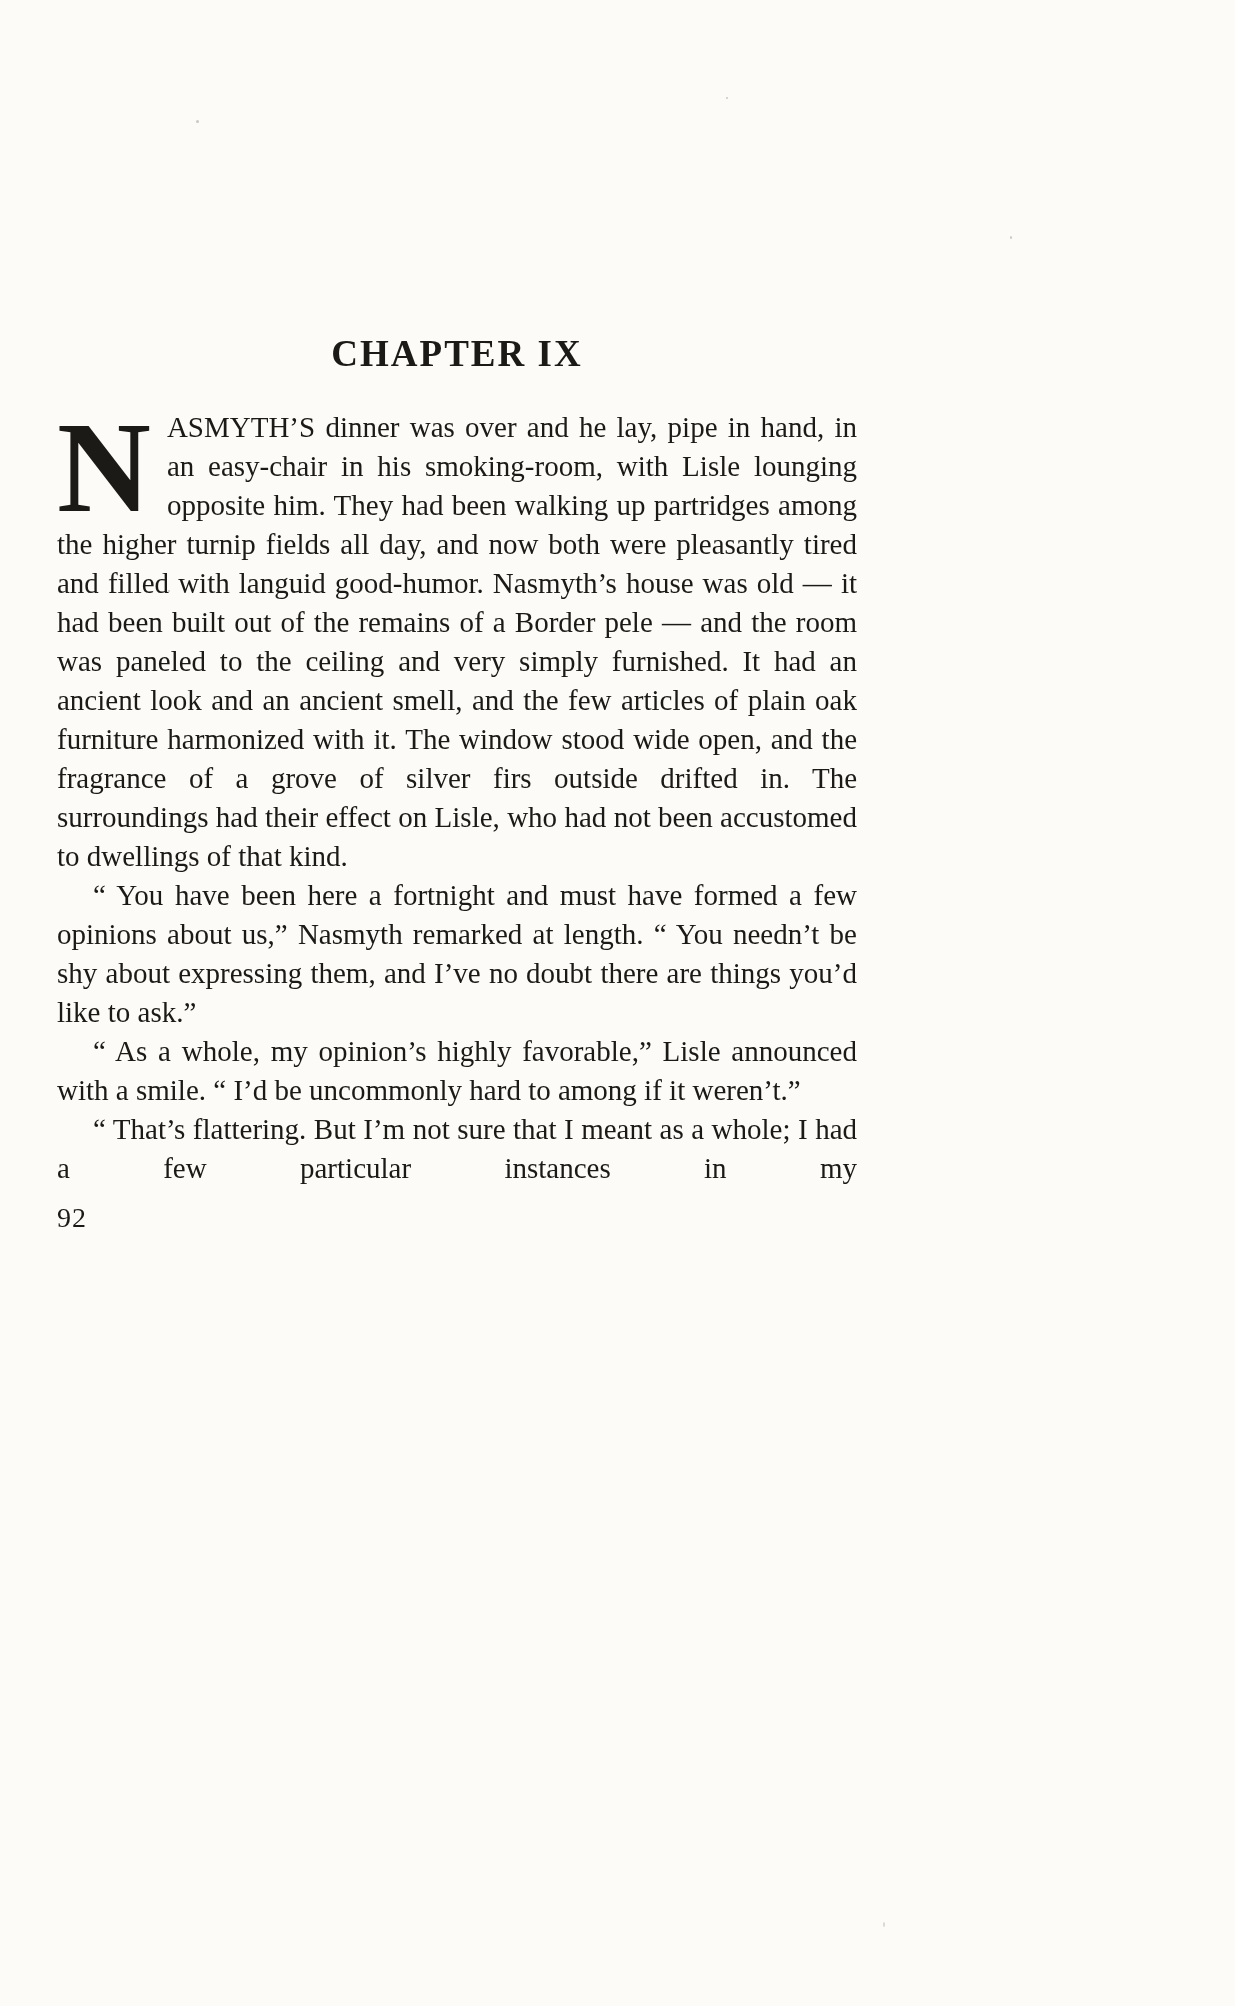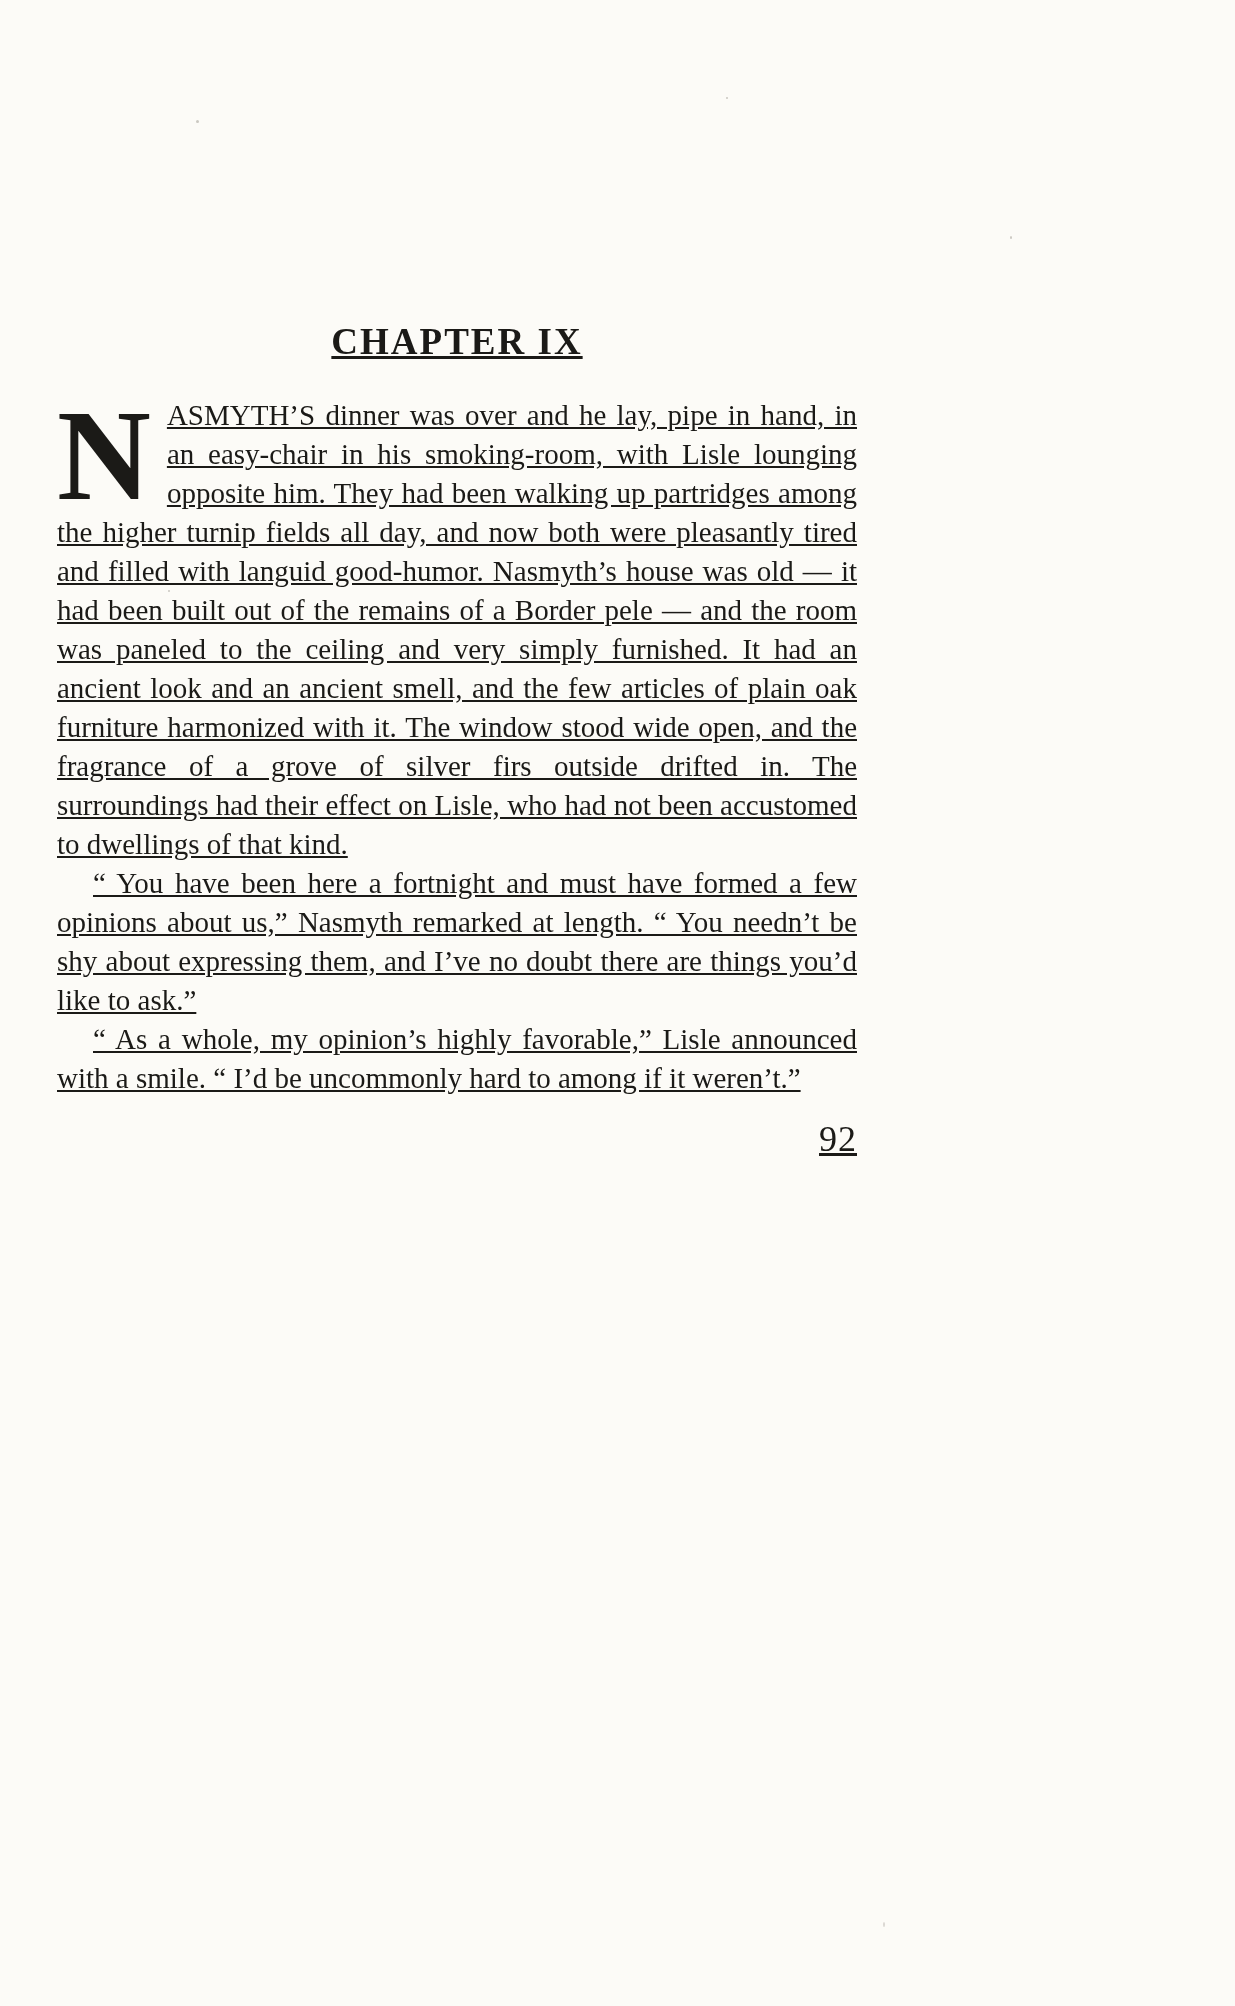--- a/index.html
+++ b/index.html
@@ -11,24 +11,23 @@
     height: 2006px;
     position: relative;
     background: #fcfbf7;
     color: #1b1a17;
     font-family: "Liberation Serif", "DejaVu Serif", serif;
     overflow: hidden;
   }
   .page-column {
     position: absolute;
     left: 57px;
-    top: 3px;
+    top: 15px;
     width: 800px;
     padding-top: 320px;
-    text-decoration: underline;
   }
   .chapter-heading {
     margin: 0 0 36px 0;
     text-align: center;
     font-size: 37px;
     font-weight: bold;
     letter-spacing: 2px;
     line-height: 1;
   }
   .chapter-subtitle {
@@ -59,23 +58,23 @@
     font-size: 130px;
     line-height: 0.78;
     padding: 9px 16px 0 0;
   }
   .first::after {
     content: "";
     display: block;
     clear: left;
   }
   .page-number {
-    margin-top: 20px;
-    text-align: right;
-    font-size: 36px;
+    margin-top: 14px;
+    text-align: left;
+    font-size: 28px;
     letter-spacing: 1px;
   }
   
   .speck {
     position: absolute;
     border-radius: 50%;
     background: #9a968c;
     opacity: 0.5;
   }
   .speck.s1 { left: 196px; top: 120px;  width: 3px; height: 3px; }
@@ -93,20 +92,21 @@
 
 
   <div class="body-text">
 
     <p class="para first"><span class="drop-cap">N</span><span>ASMYTH’S dinner was over and he lay, pipe in hand, in an easy-chair in his smoking-room, with Lisle lounging opposite him.  They had been walking up partridges among the higher turnip fields all day, and now both were pleasantly tired and filled with languid good-humor.  Nasmyth’s house was old — it had been built out of the remains of a Border pele — and the room was paneled to the ceiling and very simply furnished.  It had an ancient look and an ancient smell, and the few articles of plain oak furniture harmonized with it.  The window stood wide open, and the fragrance of a grove of silver firs outside drifted in.  The surroundings had their effect on Lisle, who had not been accustomed to dwellings of that kind.</span></p>
 
     <p class="para indent">“ You have been here a fortnight and must have formed a few opinions about us,” Nasmyth remarked at length.  “ You needn’t be shy about expressing them, and I’ve no doubt there are things you’d like to ask.”</p>
 
     <p class="para indent">“ As a whole, my opinion’s highly favorable,” Lisle announced with a smile.  “ I’d be uncommonly hard to among if it weren’t.”</p>
 
+    <p class="para indent continues">“ That’s flattering.  But I’m not sure that I meant as a whole; I had a few particular instances in my</p>
 
   </div>
 
   <div class="page-number">92</div>
 
 </div>
 
 <span class="speck s1"></span>
 <span class="speck s2"></span>
 <span class="speck s3"></span>

